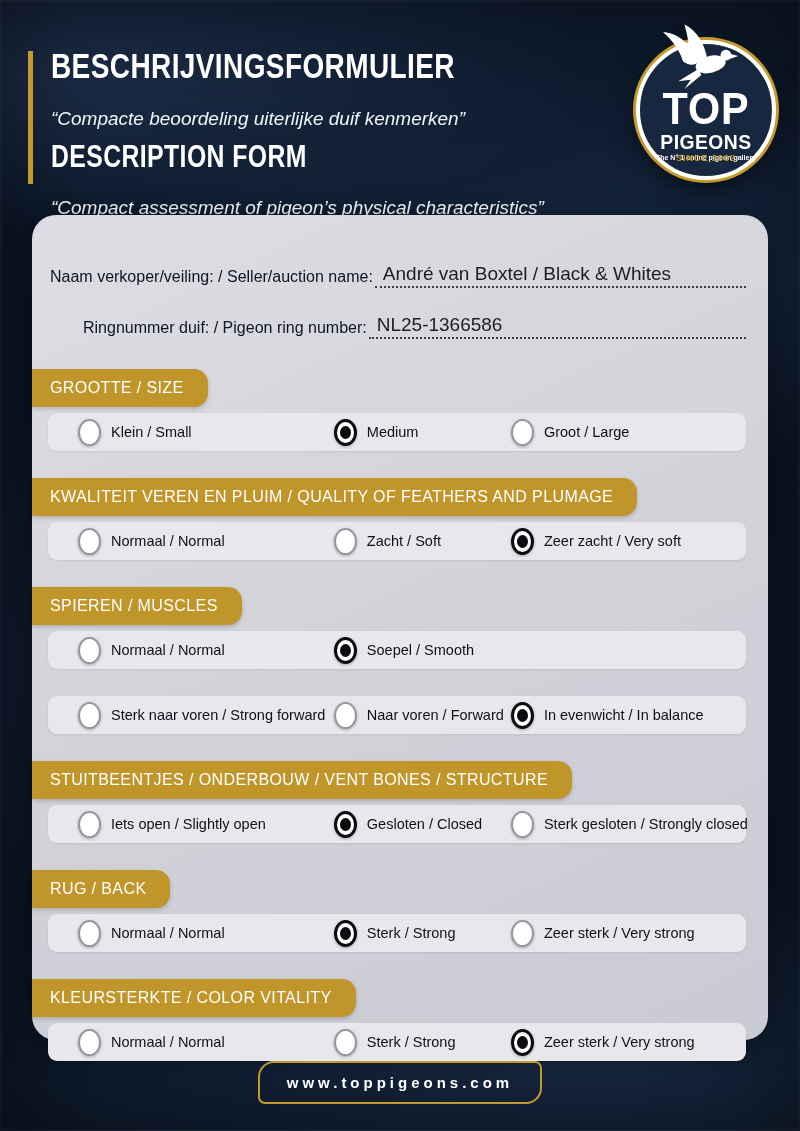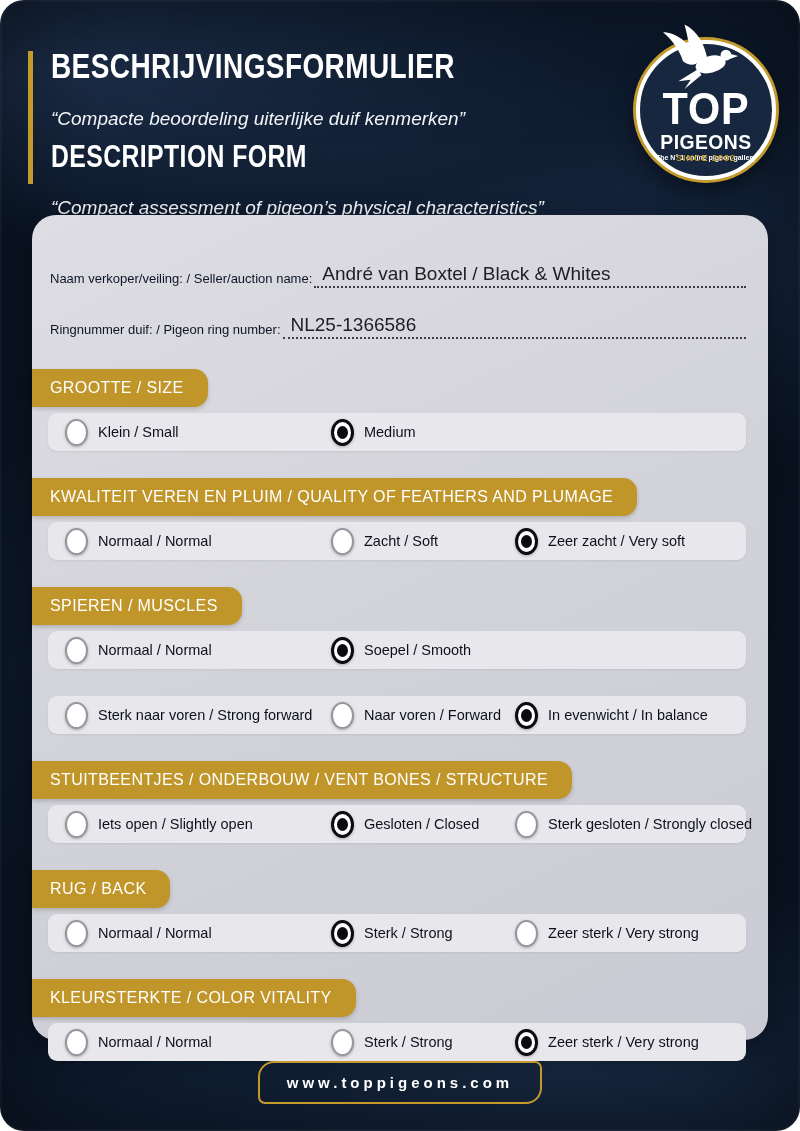--- a/index.html
+++ b/index.html
@@ -12,21 +12,20 @@
   .page {
     position:relative; width:800px; height:1131px;
     background-color:#0c1727;
     background-image:
       radial-gradient(ellipse 900px 260px at 8% 6%, rgba(52,76,116,.40), transparent 62%),
       radial-gradient(ellipse 1100px 340px at 92% 24%, rgba(40,64,102,.38), transparent 60%),
       radial-gradient(ellipse 1300px 420px at 28% 58%, rgba(32,54,88,.35), transparent 65%),
       radial-gradient(ellipse 1000px 320px at 72% 94%, rgba(44,68,106,.38), transparent 60%),
       linear-gradient(180deg,#0e1b2e 0%, #0a1524 55%, #0d1a2c 100%);
     box-shadow: inset 0 0 120px rgba(0,0,0,.55), inset 0 0 0 2px rgba(160,175,200,.08);
-    border-radius: 24px;
   }
 
   
   .header { position:absolute; top:46px; left:28px; right:210px; }
   .gold-bar { position:absolute; left:0; top:5px; width:5px; height:133px; background:#c49a2c; }
   .titles { margin-left:23px; }
   .title {
     margin:0; color:#fff; font-weight:bold; white-space:nowrap;
     transform:scaleX(.80); transform-origin:left center; letter-spacing:.5px;
   }
@@ -60,36 +59,36 @@
 
   
   .card {
     position:absolute; top:215px; left:32px; width:736px; height:825px;
     border-radius:24px;
     background:linear-gradient(155deg,#dddde3 0%, #d3d3da 45%, #c9cad3 100%);
     box-shadow:0 10px 30px rgba(0,0,0,.45);
   }
   .fields { padding:48px 22px 0 18px; }
   .field { display:flex; align-items:flex-end; }
-  .field + .field { margin-top:26px; }
-  .field-label { font-size:13px; color:#0d1526; white-space:nowrap; padding-bottom:2px; }
+  .field + .field { margin-top:26px;margin-left:33px; }
+  .field-label { font-size:16px; color:#0d1526; white-space:nowrap; padding-bottom:2px; }
   .field-line { flex:1; border-bottom:2px dotted #3c3c42; margin-left:2px; padding:0 4px 1px 8px; }
   .field-value { font-size:19px; color:#1d1d22; white-space:nowrap; }
 
   .sections { margin-top:30px; }
   .section { margin-bottom:27px; }
   .pill {
     display:inline-block; background:#c0962b; color:#fff;
     font-size:16px; letter-spacing:.4px; padding:10px 24px 10px 18px;
     border-radius:0 14px 14px 0;
     box-shadow:0 2px 4px rgba(0,0,0,.18);
   }
   .strip {
     margin:6px 22px 0 16px; background:#e7e7ec; border-radius:9px; height:38px;
-    display:grid; grid-template-columns:39% 27% 34%; align-items:center; padding:0 8px;
+    display:grid; grid-template-columns:39% 27% 34%; align-items:center; padding:0 21px;
     box-shadow:0 1px 2px rgba(0,0,0,.08);
   }
   .option { display:flex; align-items:center; gap:10px; padding-left:9px; }
   .radio {
     flex:0 0 auto; width:23px; height:27px; border-radius:50%;
     background:#fff; border:2px solid #96969e;
     box-shadow:0 1px 3px rgba(0,0,0,.28);
     display:flex; align-items:center; justify-content:center;
   }
   .radio.selected { border:3px solid #0b0b10; }
@@ -161,20 +160,24 @@
   <div class="option">
     <span class="radio"></span>
     <span class="opt-label">Klein / Small</span>
   </div>
 
   <div class="option">
     <span class="radio selected"></span>
     <span class="opt-label">Medium</span>
   </div>
 
+  <div class="option">
+    <span class="radio"></span>
+    <span class="opt-label">Groot / Large</span>
+  </div>
 </div>
   </section>
 
   <section class="section">
     <div class="pill">KWALITEIT VEREN EN PLUIM / QUALITY OF FEATHERS AND PLUMAGE</div>
     <div class="strip">
   <div class="option">
     <span class="radio"></span>
     <span class="opt-label">Normaal / Normal</span>
   </div>

